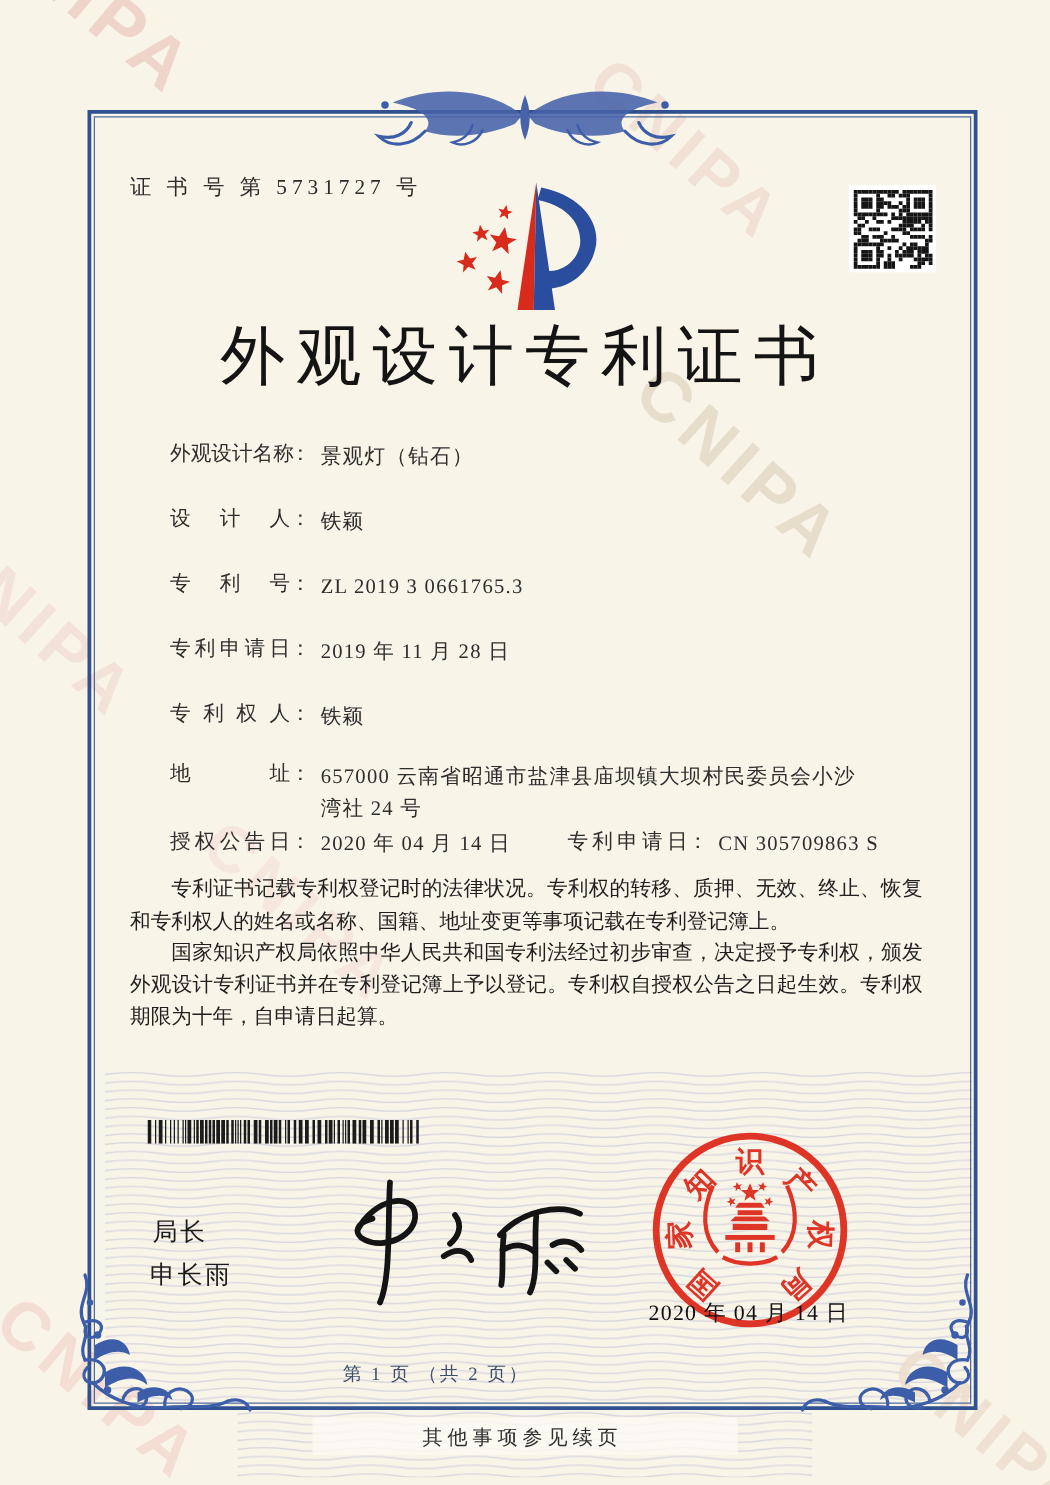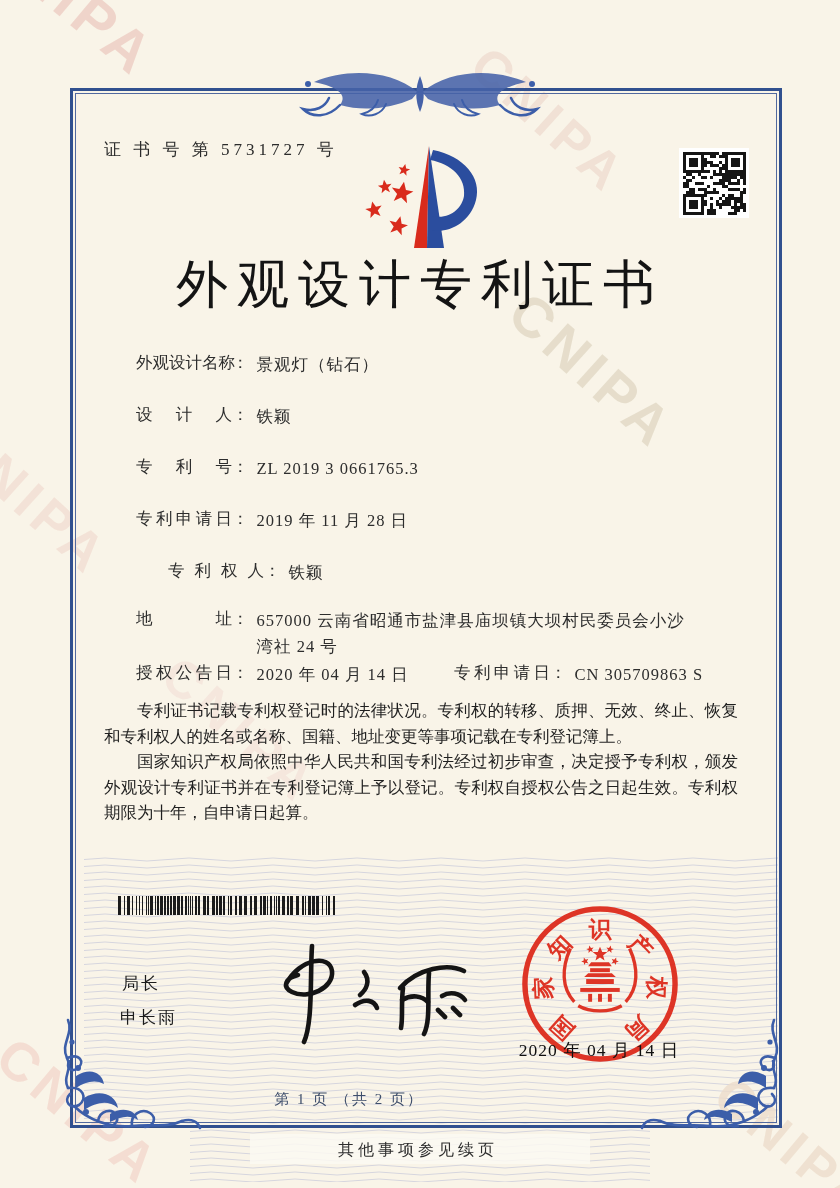--- a/index.html
+++ b/index.html
@@ -20,21 +20,21 @@
   .rows{position:absolute;left:118px;top:352px;width:630px;font-size:16.5px;color:#2d2d2d;z-index:5;}
   .row{position:absolute;left:18px;white-space:nowrap;}
   .flabel{display:inline-block;width:96px;text-align:justify;text-align-last:justify;vertical-align:top;}
   .colon{display:inline-block;vertical-align:top;}
   .fvalue{display:inline-block;margin-left:8px;letter-spacing:1px;vertical-align:top;white-space:pre-line;line-height:26px;}
   .row2col .group2{position:absolute;left:318px;top:0;white-space:nowrap;}
   .paras{position:absolute;left:104px;top:698px;width:634px;font-size:16.5px;line-height:25.5px;
          text-align:justify;color:#1f1f1f;z-index:5;}
   .paras p{margin:0;text-indent:2em;}
   .signer{position:absolute;left:122px;font-family:"Liberation Sans","DejaVu Sans",sans-serif;
-          font-size:17px;color:#1c1c1c;letter-spacing:2px;z-index:5;}
+          font-size:20px;color:#1c1c1c;letter-spacing:2px;z-index:5;}
   .sealdate{position:absolute;left:508px;top:1038px;width:182px;text-align:center;font-size:17.5px;
             color:#101010;letter-spacing:1px;z-index:7;}
   .pagefoot{position:absolute;left:0;top:1090px;width:698px;text-align:center;font-size:15px;
             color:#3e4e6b;letter-spacing:2px;z-index:5;}
   .note{position:absolute;left:0;top:1140px;width:836px;text-align:center;font-size:16px;
         color:#2e2e2e;letter-spacing:4px;z-index:5;}
   .noteband{position:absolute;left:250px;top:1134px;width:340px;height:30px;
             background:rgba(252,249,242,.85);z-index:4;}
   svg{display:block;}
 </style>
@@ -402,21 +402,21 @@
     </div>
     <div class="row" style="top:52px;">
       <span class="flabel">设计人</span><span class="colon">：</span><span class="fvalue">铁颖</span>
     </div>
     <div class="row" style="top:104px;">
       <span class="flabel">专利号</span><span class="colon">：</span><span class="fvalue">ZL 2019 3 0661765.3</span>
     </div>
     <div class="row" style="top:156px;">
       <span class="flabel">专利申请日</span><span class="colon">：</span><span class="fvalue">2019 年 11 月 28 日</span>
     </div>
-    <div class="row" style="top:208px;margin-left:32px;">
+    <div class="row" style="top:208px;">
       <span class="flabel">专利权人</span><span class="colon">：</span><span class="fvalue">铁颖</span>
     </div>
     <div class="row" style="top:256px;white-space:normal;">
       <span class="flabel">地址</span><span class="colon">：</span><span class="fvalue" style="max-width:505px;">657000 云南省昭通市盐津县庙坝镇大坝村民委员会小沙
 湾社 24 号</span>
     </div>
     <div class="row row2col" style="top:310px;">
       <span>
         <span class="flabel">授权公告日</span><span class="colon">：</span><span class="fvalue">2020 年 04 月 14 日</span>
       </span>

